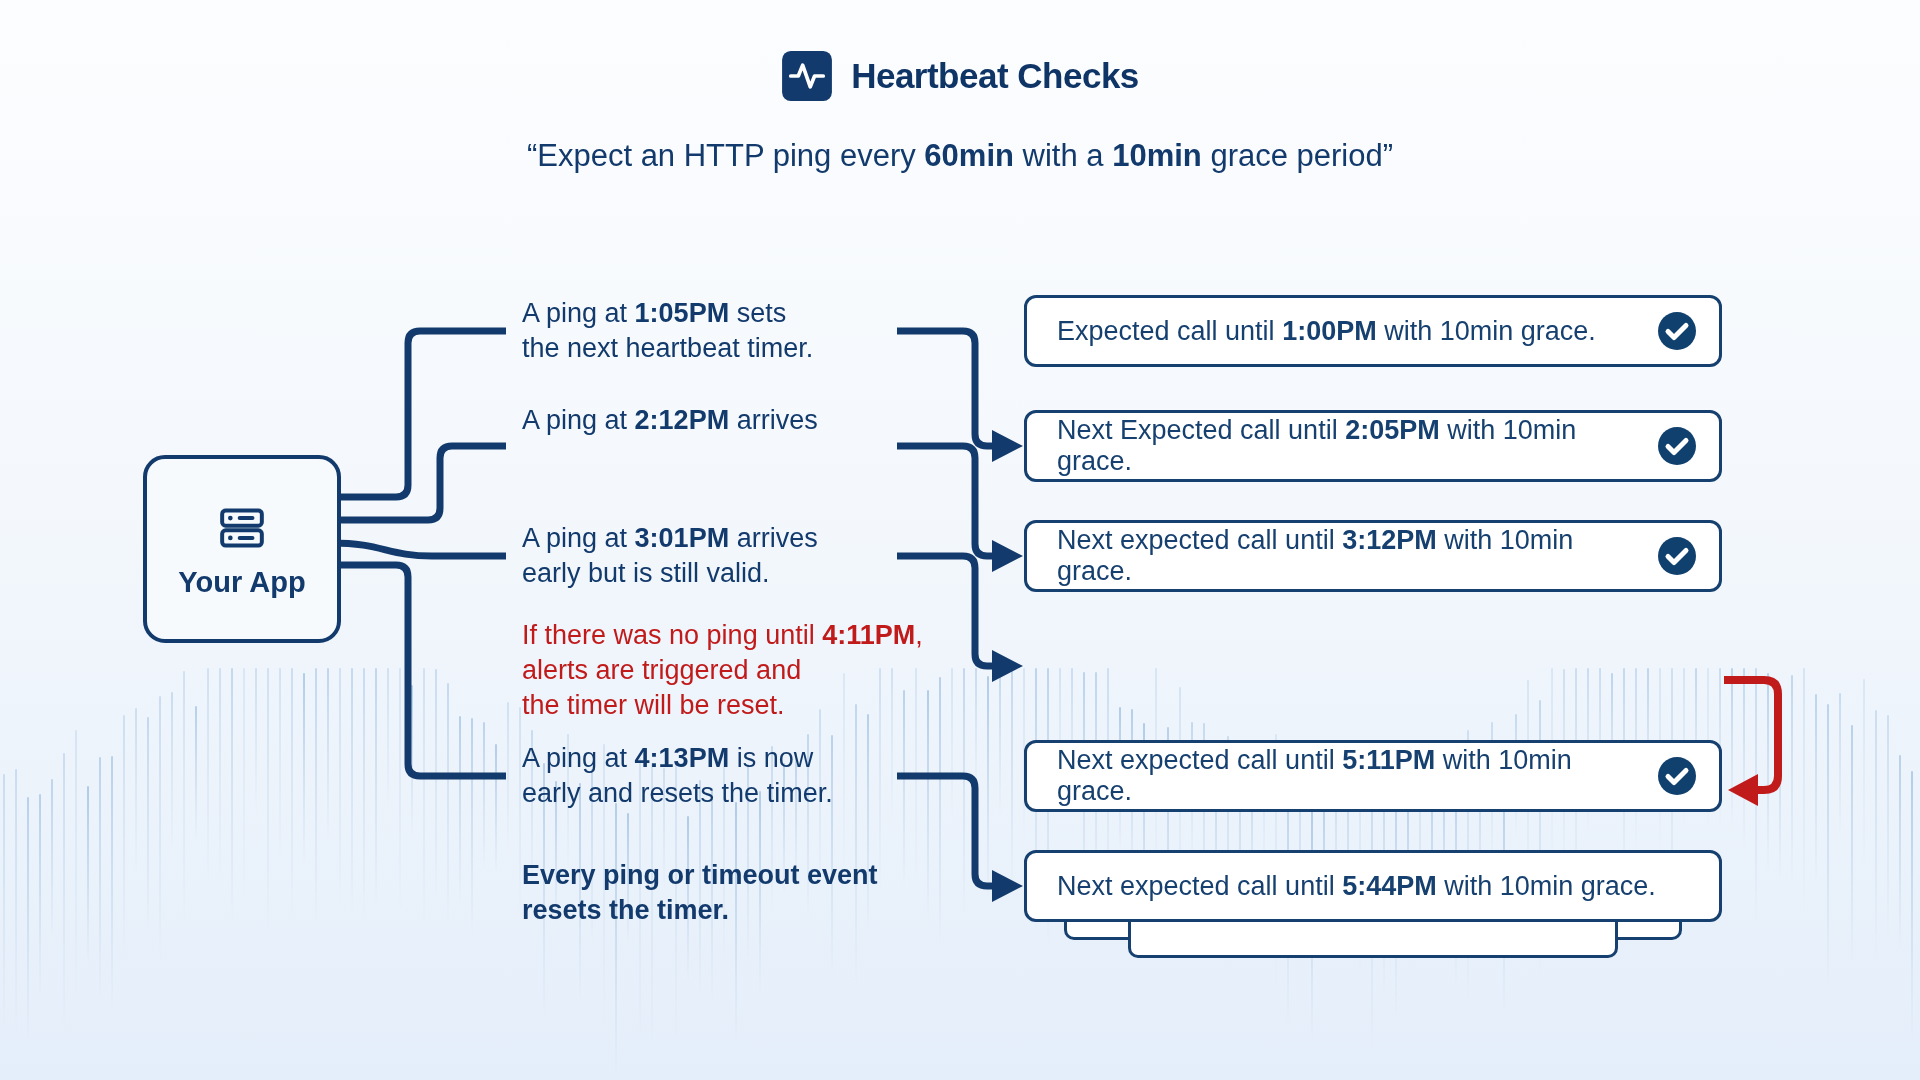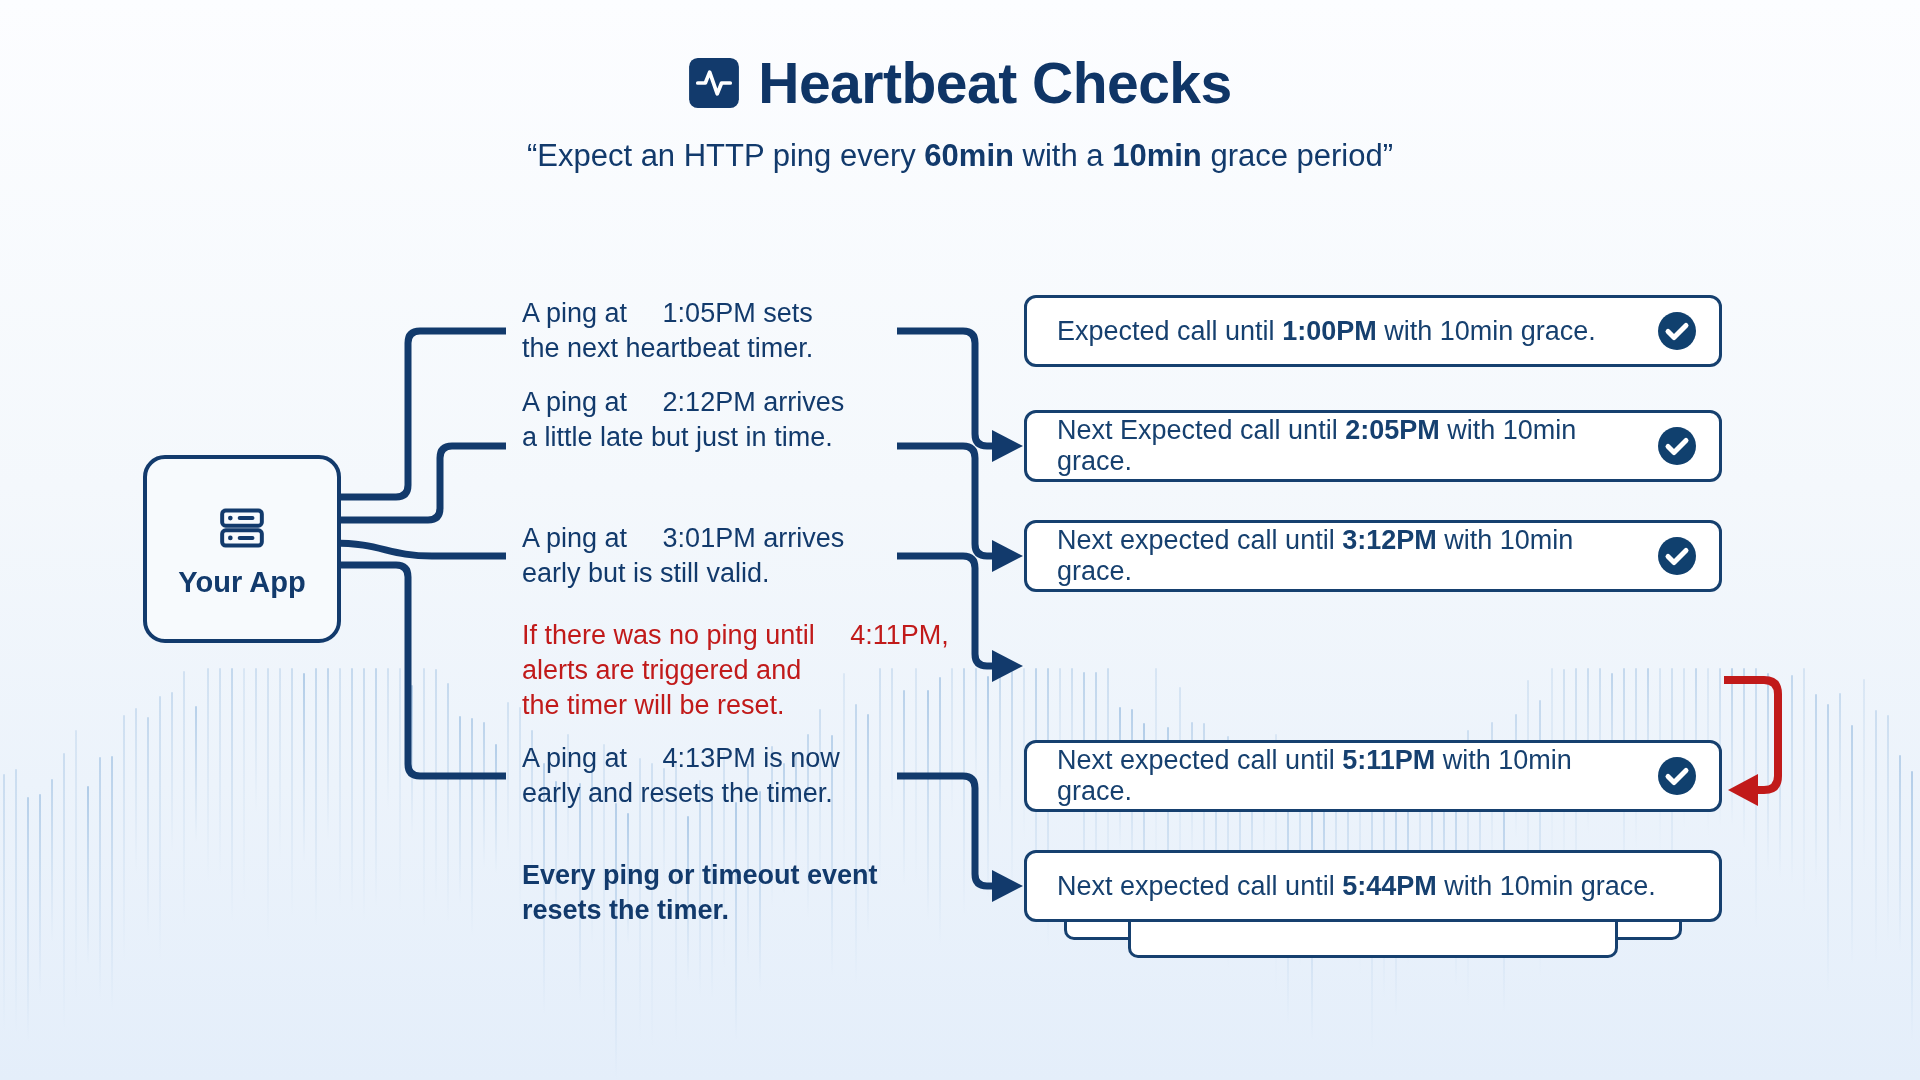--- a/index.html
+++ b/index.html
@@ -9,33 +9,33 @@
     background:linear-gradient(180deg,#fcfdff 0%,#f4f8fc 45%,#e4eefa 100%);
   }
   .stage{position:absolute;inset:0;width:1920px;height:1080px;}
   
   #waveform{position:absolute;inset:0;z-index:0;overflow:hidden;}
   .wline{position:absolute;width:2px;border-radius:1px;}
   
   #connectors{position:absolute;inset:0;z-index:1;pointer-events:none;}
   
   .title-row{position:absolute;top:50px;left:0;right:0;display:flex;justify-content:center;align-items:center;gap:18px;z-index:3;}
-  .title-text{font-size:57px;font-weight:800;color:#0f3566;letter-spacing:-0.5px;}
+  .title-text{font-size:35px;font-weight:800;color:#0f3566;letter-spacing:-0.5px;}
   .subtitle{position:absolute;top:138px;left:0;right:0;text-align:center;font-size:31px;color:#123a6c;z-index:3;}
   .subtitle b{font-weight:800;}
   
   .app-box{
     position:absolute;left:143px;top:455px;width:190px;height:180px;z-index:3;
     background:#f7fafd;border:4px solid #123a6c;border-radius:22px;
     display:flex;flex-direction:column;align-items:center;justify-content:center;gap:10px;
   }
   .app-label{font-size:29px;font-weight:800;color:#123a6c;}
   
   .note{position:absolute;left:522px;transform:translateY(-50%);font-size:27px;line-height:35px;color:#123a6c;z-index:3;}
-  .note b{font-weight:400;margin-left:28px;}
+  .note b{font-weight:700;}
   .note.alert{color:#c11a1a;}
   .note.caption{font-weight:800;}
   
   .callout{
     position:absolute;left:1024px;width:698px;height:72px;z-index:3;box-sizing:border-box;
     background:#ffffff;border:3px solid #16406f;border-radius:12px;
     display:flex;align-items:center;padding:0 22px 0 30px;
   }
   .callout-text{font-size:27px;color:#16406f;flex:1;}
   .callout-text b{font-weight:800;}
@@ -258,21 +258,20 @@
     </svg>
     <span class="app-label">Your App</span>
   </div>
 
   <div class="note" style="top:331px">
     <span>A ping at </span><b>1:05PM</b><span> sets</span><br>
     <span>the next heartbeat timer.</span>
   </div>
   <div class="note" style="top:420px">
     <span>A ping at </span><b>2:12PM</b><span> arrives</span><br>
-    <span>a little late but just in time.</span>
   </div>
   <div class="note" style="top:556px">
     <span>A ping at </span><b>3:01PM</b><span> arrives</span><br>
     <span>early but is still valid.</span>
   </div>
   <div class="note alert" style="top:670px">
     <span>If there was no ping until </span><b>4:11PM</b><span>,</span><br>
     <span>alerts are triggered and</span><br>
     <span>the timer will be reset.</span>
   </div>

